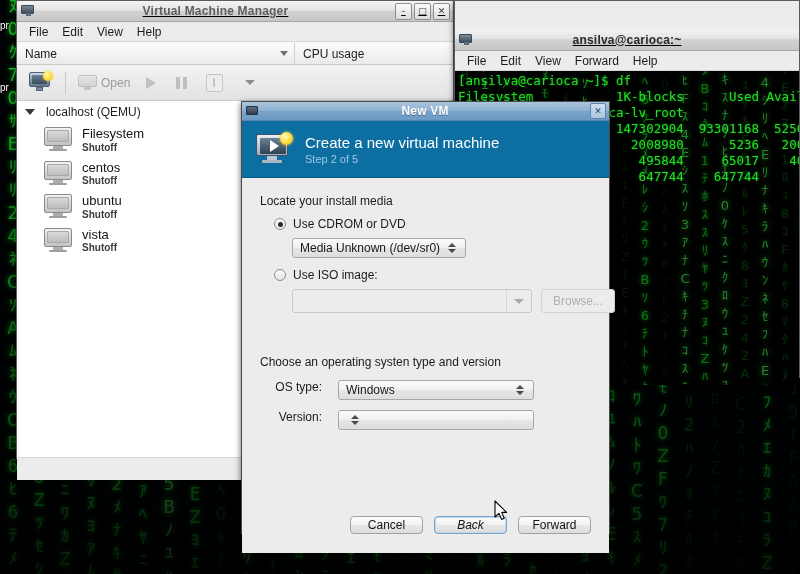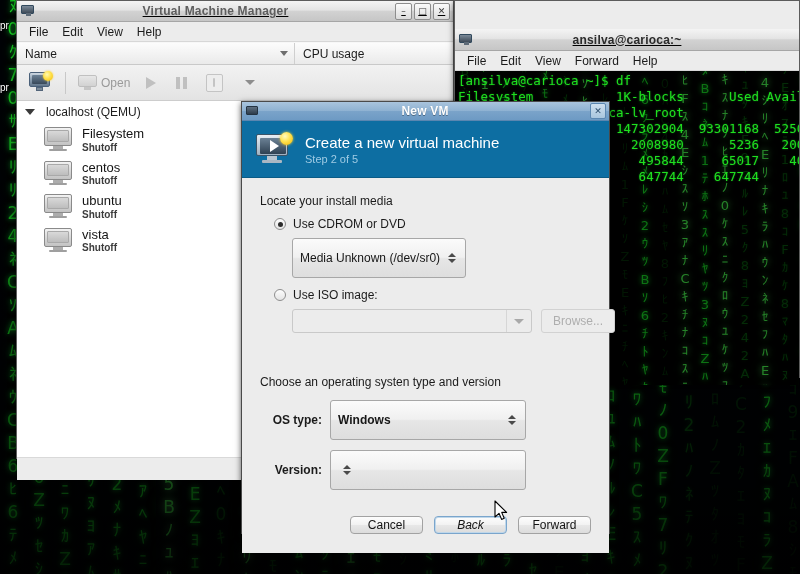--- a/index.html
+++ b/index.html
@@ -431,21 +431,21 @@
     position: relative; flex: 0 0 auto;
     box-sizing: border-box;
   }
   .radio.checked:after {
     content:""; position:absolute; left:2.5px; top:2.5px;
     width:5px; height:5px; border-radius:50%; background:#2b2b2b;
   }
   .radio-label { font-size: 12px; color: #1b1b1b; }
 
   .combo {
-    height: 40px;
+    height: 20px;
     border: 1px solid #a7a7a7;
     border-radius: 3px;
     background: linear-gradient(180deg,#fbfbfb 0%, #f0f0f0 48%, #e6e6e6 52%, #dedede 100%);
     display: flex; align-items: center;
     box-sizing: border-box;
     padding-left: 7px;
   }
   .combo .val { flex: 1; font-size: 12px; color: #171717; white-space: nowrap; overflow: hidden; }
   .combo .updown {
     width: 18px; display: flex; flex-direction: column; align-items: center;
@@ -472,21 +472,21 @@
   .arr-dn-grey { width:0;height:0;border-left:5px solid transparent;border-right:5px solid transparent;border-top:5px solid #a9a9a9; }
 
   .btn-disabled {
     height: 24px; padding: 0 11px;
     border: 1px solid #d2d2d2; border-radius: 3px;
     background: #ececec; color: #aeaeae;
     display:flex; align-items:center; font-size:12px;
     box-sizing:border-box;
   }
 
-  .field-row { display:flex; align-items:center; gap:8px; margin-bottom: 10px; font-weight: bold; }
+  .field-row { display:flex; align-items:flex-start; gap:16px; margin-bottom: 10px; }
   .field-label { font-size:12px; color:#1b1b1b; width: 62px; text-align: right; }
 
   #newvm-footer {
     height: 57px;
     display: flex; align-items: center; justify-content: flex-end;
     gap: 11px; padding-right: 18px;
     box-sizing: border-box;
     background: #ececec;
     position: relative;
   }

